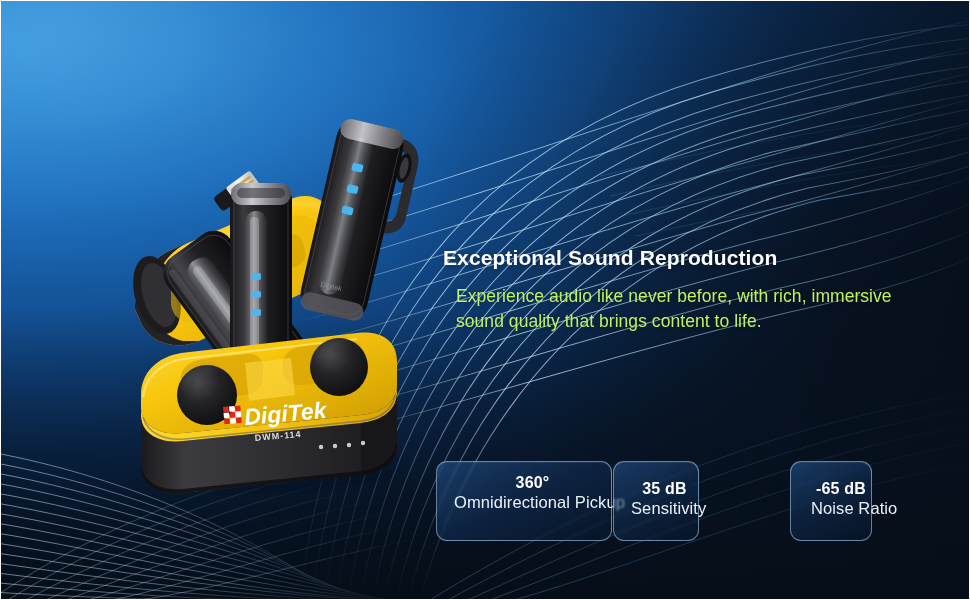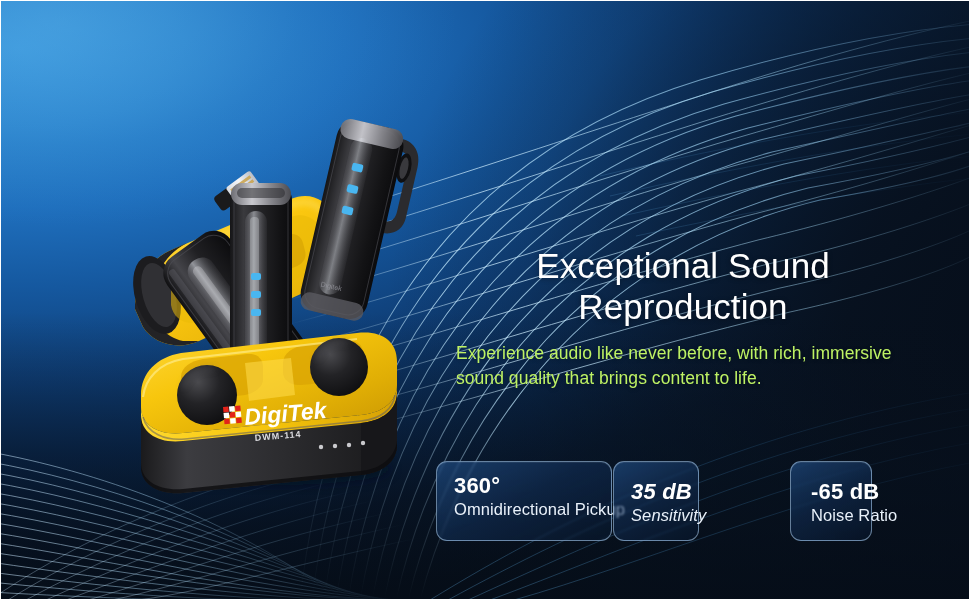--- a/index.html
+++ b/index.html
@@ -32,47 +32,46 @@
   .waves{position:absolute;inset:0;pointer-events:none;}
   .waves svg{position:absolute;inset:0;width:970px;height:600px;}
 
   
   .product{position:absolute;left:95px;top:95px;width:360px;height:400px;}
   .product svg{width:360px;height:400px;display:block;}
 
   
   .copy{position:absolute;left:443px;top:246px;width:480px;}
   .headline{
-    color:#ffffff;font-size:35px;line-height:1.17;font-weight:400;
+    color:#ffffff;font-size:21px;line-height:1.17;font-weight:700;
     letter-spacing:.1px;margin:0 0 13px 0;
     text-shadow:0 1px 5px rgba(0,0,0,.35);
-    text-align:center;
   }
   .subcopy{
     color:#bef264;font-size:17.5px;line-height:1.44;font-weight:400;
     margin:13px;max-width:472px;letter-spacing:.05px;
     text-shadow:0 1px 4px rgba(0,0,0,.3);
   }
 
   
   .badges{position:absolute;left:436px;top:461px;width:520px;height:86px;}
   .badge{
     position:absolute;top:0;height:80px;border-radius:11px;
     border:1px solid rgba(169,201,232,.58);
     background:linear-gradient(152deg, rgba(36,84,143,.62) 0%, rgba(20,52,96,.5) 48%, rgba(11,30,58,.34) 100%);
     box-sizing:border-box;padding:11px 0 0 17px;
     box-shadow:inset 0 1px 0 rgba(255,255,255,.07);
     backdrop-filter:blur(1px);
   }
   .badge.b1{left:0px;width:176px;}
-  .badge.b2{left:177px;width:86px;padding-top:17px;font-style:italic;}
+  .badge.b2{left:177px;width:86px;padding-top:17px;}
   .badge.b3{left:354px;width:82px;padding-top:17px;padding-left:20px;}
   .badge-val{
-    display:block;color:#ffffff;font-weight:700;font-size:22px;
-    line-height:1.2;letter-spacing:.2px;white-space:nowrap;
+    display:block;color:#ffffff;font-weight:700;font-size:16px;
+    line-height:1.2;letter-spacing:.2px;white-space:nowrap;text-align:center;
   }
   .badge-lbl{
     display:block;color:#e9f1fa;font-weight:400;font-size:16.5px;
     line-height:1.28;letter-spacing:.1px;white-space:nowrap;
   }
   
   .badge.b2 .badge-lbl,.badge.b3 .badge-lbl{position:relative;z-index:3;}
 
   
   .frame{position:absolute;inset:0;border:1px solid #ffffff;box-sizing:border-box;pointer-events:none;}

